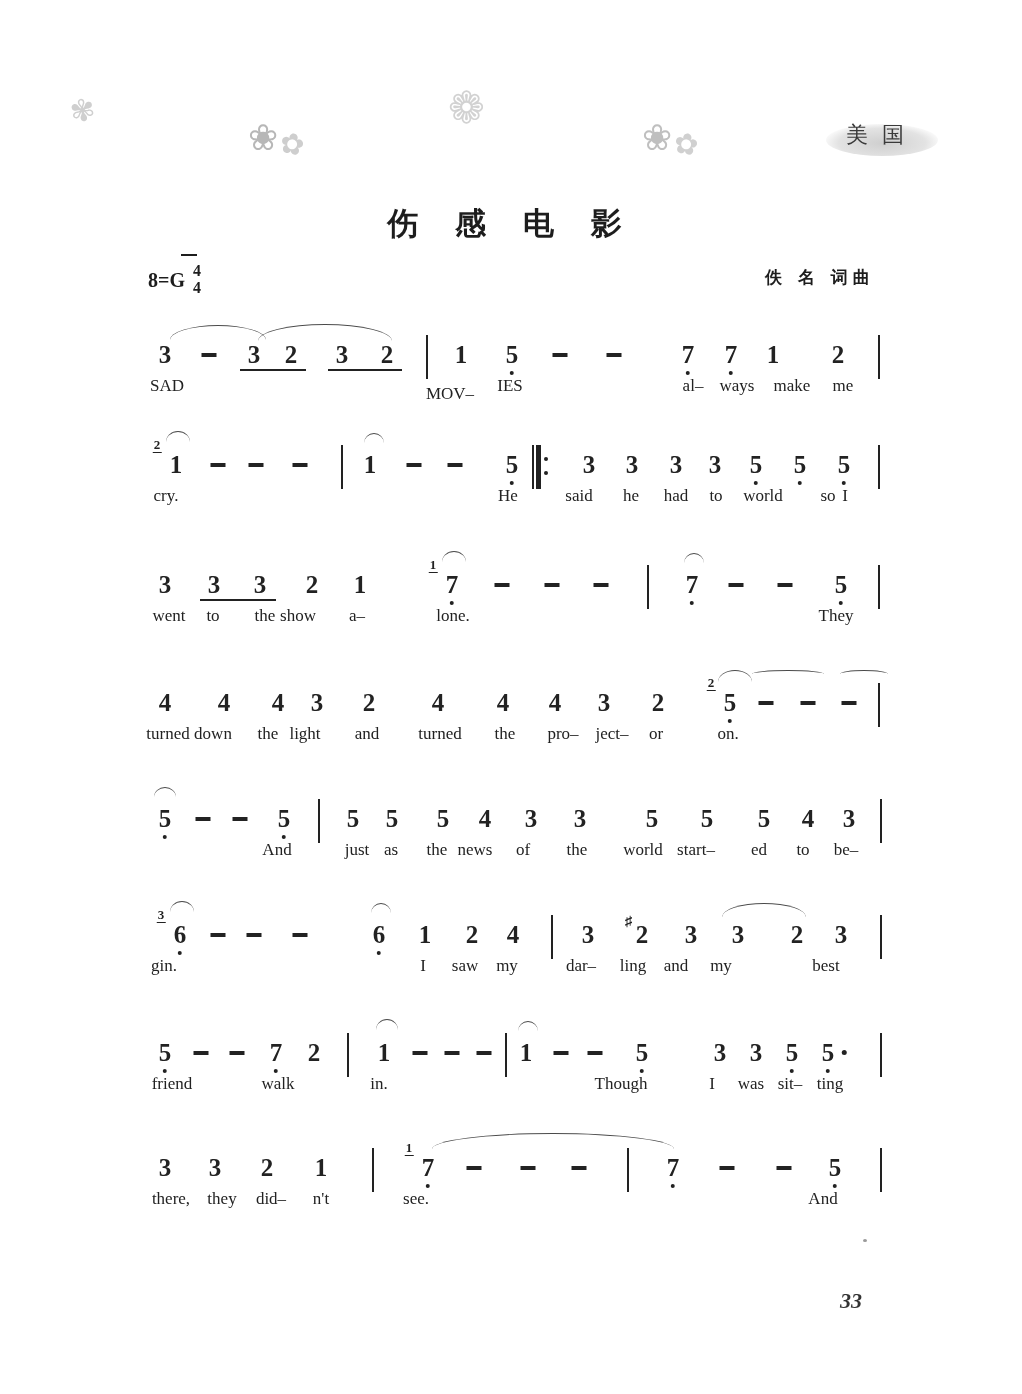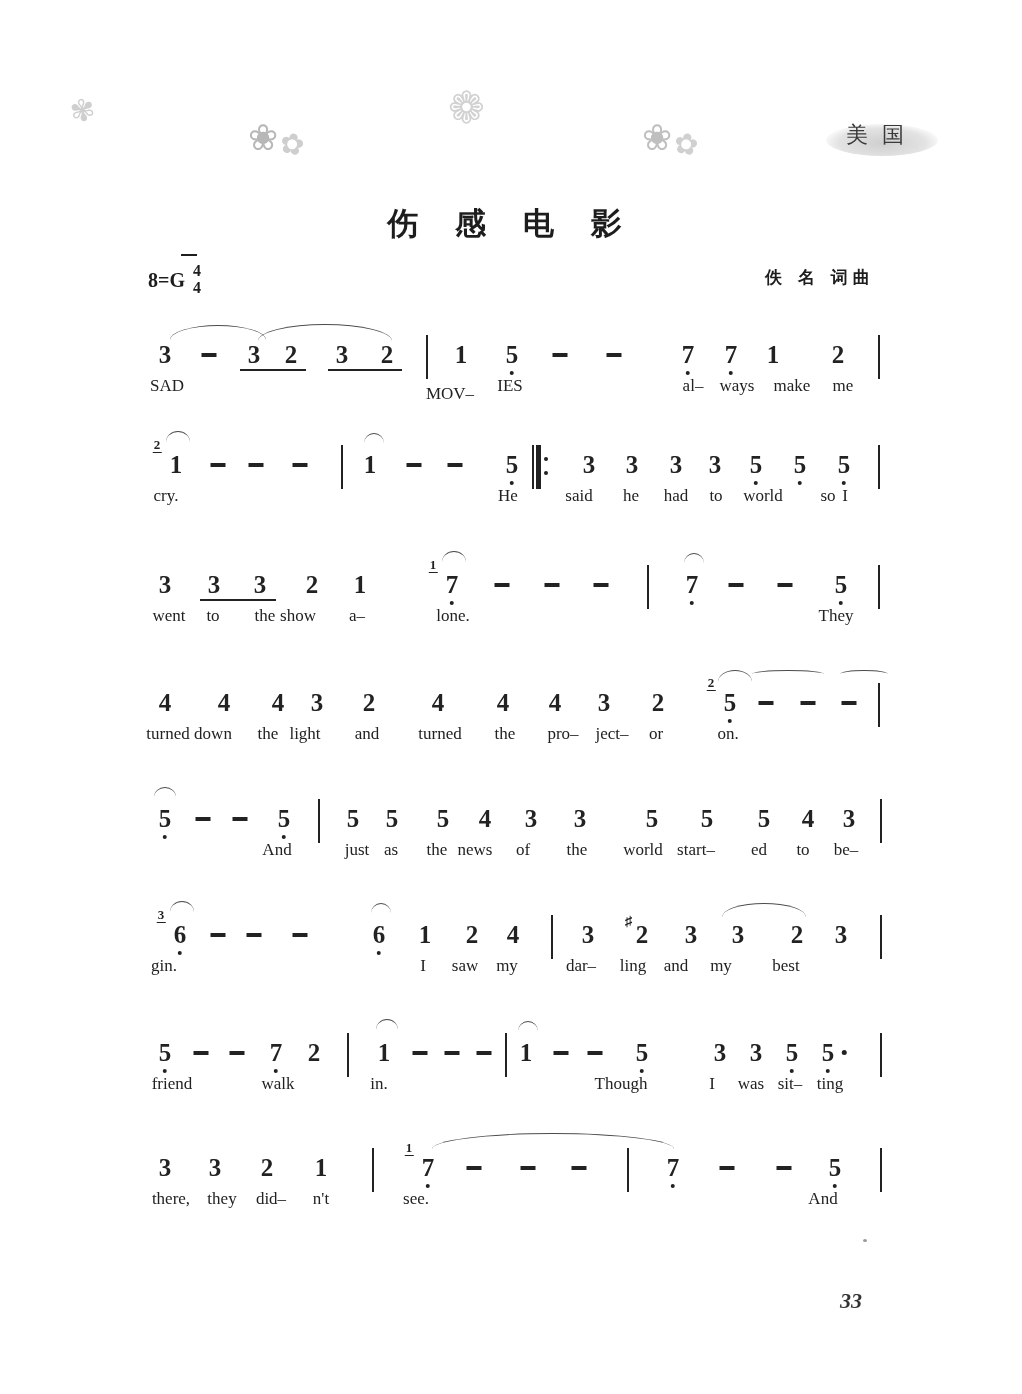--- a/index.html
+++ b/index.html
@@ -243,21 +243,21 @@
         <span class="note" style="left: 841px;">3</span>
         <div class="bar" style="left: 881px;"></div>
         <span class="lyric" style="left: 164px;">gin.</span>
         <span class="lyric" style="left: 423px;">I</span>
         <span class="lyric" style="left: 465px;">saw</span>
         <span class="lyric" style="left: 507px;">my</span>
         <span class="lyric" style="left: 581px; text-align: center;">dar–</span>
         <span class="lyric" style="left: 633px;">ling</span>
         <span class="lyric" style="left: 676px;">and</span>
         <span class="lyric" style="left: 721px;">my</span>
-        <span class="lyric" style="left: 786px;">best</span>
+        <span class="lyric" style="left: 826px;">best</span>
       </div>
       <div class="line" style="top: 1040px;">
         <div class="arc" style="left: 376px; width: 22px; height: 10px; top: -21px;"></div>
         <div class="arc" style="left: 518px; width: 20px; height: 9px; top: -19px;"></div>
         <span class="note" style="left: 165px;">5<i class="lowdot"></i></span>
         <div class="dash" style="left: 201px;"></div>
         <div class="dash" style="left: 237px;"></div>
         <span class="note" style="left: 276px;">7<i class="lowdot"></i></span>
         <span class="note" style="left: 314px;">2</span>
         <div class="bar" style="left: 348px;"></div>

